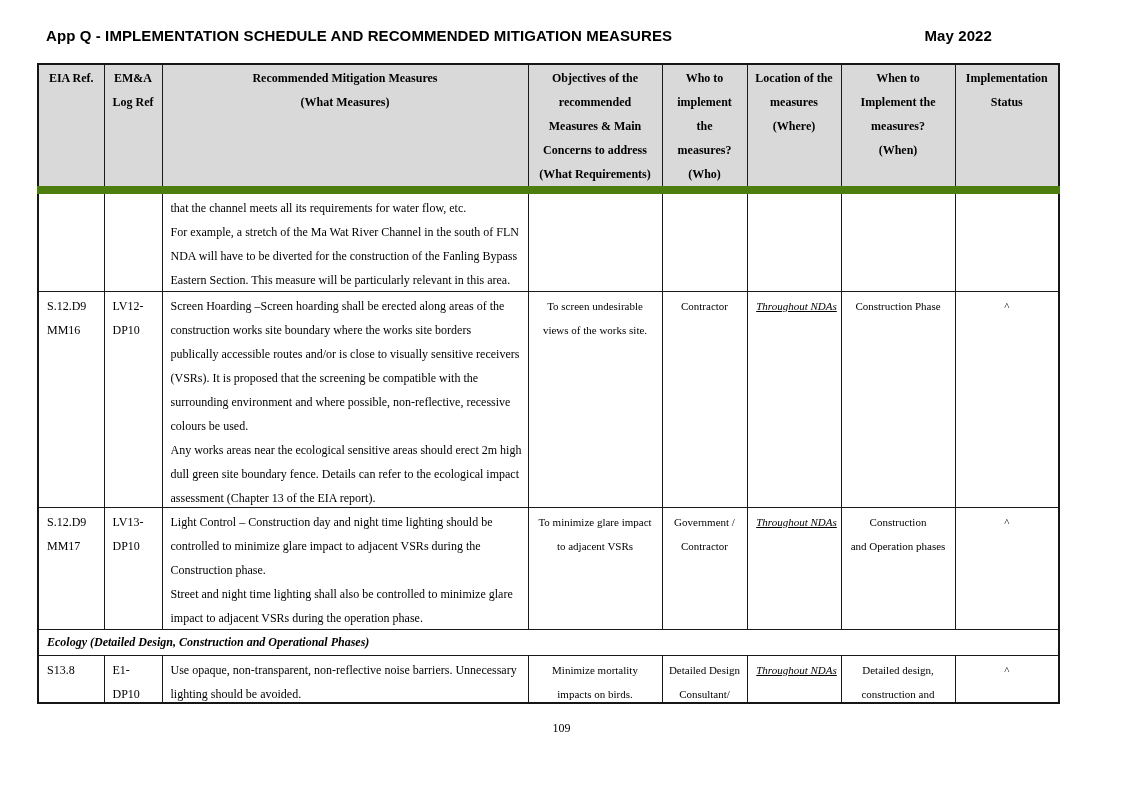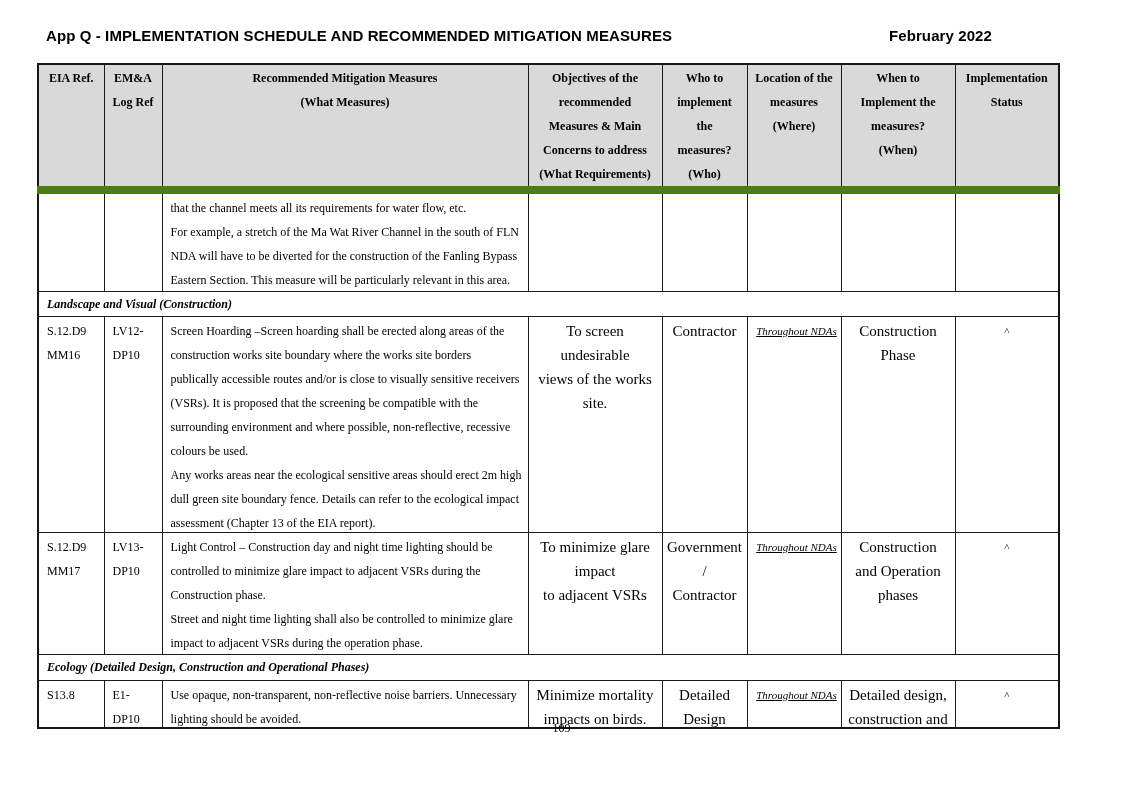--- a/index.html
+++ b/index.html
@@ -68,21 +68,21 @@
     font-size: 12px;
     text-align: left;
     padding: 2px 3px 0 8px;
   }
   td.c-meas {
     font-size: 12px;
     text-align: left;
     padding: 2px 6px 0 8px;
   }
   td.c-obj, td.c-who, td.c-when, td.c-stat {
-    font-size: 15px;
+    font-size: 11px;
     text-align: center;
     padding: 2px 4px 0 4px;
   }
   td.c-where {
     font-size: 11px;
     text-align: center;
     padding: 2px 3px 0 8px;
     font-style: italic;
     text-decoration: underline;
   }
@@ -112,21 +112,21 @@
     font-family: "Liberation Serif", serif;
   }
 </style>
 </head>
 <body>
 
 <div class="page">
 
   <div class="doc-header">
     <span>App Q - IMPLEMENTATION SCHEDULE AND RECOMMENDED MITIGATION MEASURES</span>
-    <span>February 2022</span>
+    <span>May 2022</span>
   </div>
 
   <table class="mit">
     <colgroup>
       <col style="width:66px">
         <col style="width:58px">
         <col style="width:366px">
       <col style="width:134px">
         <col style="width:85px">
         <col style="width:94px">
@@ -166,23 +166,20 @@
         <td class="c-eia"><div class="cc"></div></td>
         <td class="c-log"><div class="cc"></div></td>
         <td class="c-meas"><div class="cc">that the channel meets all its requirements for water flow, etc.
 For example, a stretch of the Ma Wat River Channel in the south of FLN NDA will have to be diverted for the construction of the Fanling Bypass Eastern Section. This measure will be particularly relevant in this area.</div></td>
         <td class="c-obj"><div class="cc"></div></td>
         <td class="c-who"><div class="cc"></div></td>
         <td class="c-where"><div class="cc"></div></td>
         <td class="c-when"><div class="cc"></div></td>
         <td class="c-stat"><div class="cc"></div></td>
       </tr>
-      <tr class="r-sec1">
-        <td class="section-cell" colspan="8">Landscape and Visual (Construction)</td>
-      </tr>
       <tr class="r-mm16">
         <td class="c-eia"><div class="cc">S.12.D9
 MM16</div></td>
         <td class="c-log"><div class="cc">LV12-
 DP10</div></td>
         <td class="c-meas"><div class="cc">Screen Hoarding –Screen hoarding shall be erected along areas of the construction works site boundary where the works site borders publically accessible routes and/or is close to visually sensitive receivers (VSRs). It is proposed that the screening be compatible with the surrounding environment and where possible, non-reflective, recessive colours be used.
 Any works areas near the ecological sensitive areas should erect 2m high dull green site boundary fence. Details can refer to the ecological impact assessment (Chapter 13 of the EIA report).</div></td>
         <td class="c-obj"><div class="cc">To screen undesirable
 views of the works site.</div></td>
         <td class="c-who"><div class="cc">Contractor</div></td>

